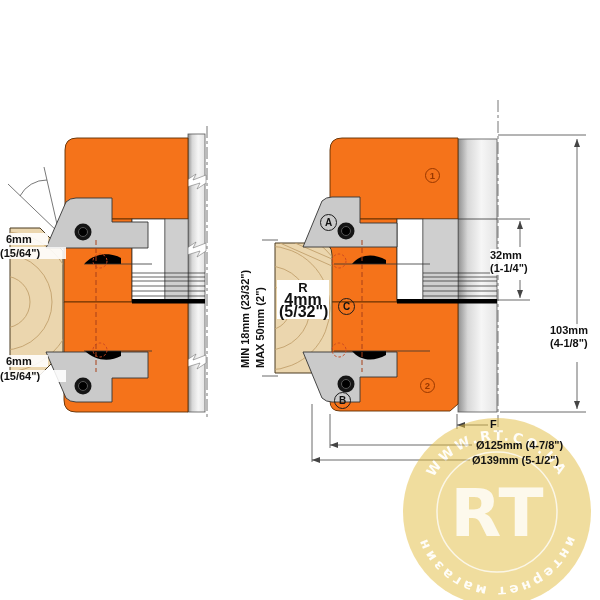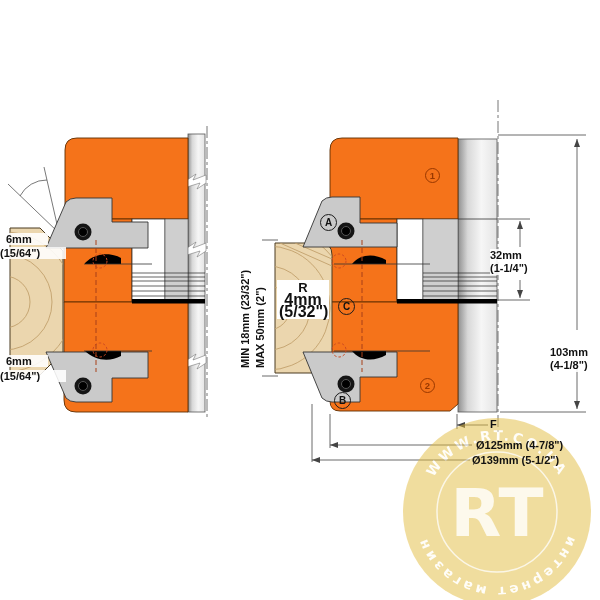--- a/index.html
+++ b/index.html
@@ -228,21 +228,21 @@
 <div class="callout letter" style="left:320px;top:214px;">A</div>
 <div class="callout letter" style="left:334px;top:392px;">B</div>
 <div class="callout letter" style="left:338px;top:298px;">C</div>
 <div class="callout numb" style="left:425px;top:168px;">1</div>
 <div class="callout numb" style="left:420px;top:378px;">2</div>
 
 <div class="lbl wbg" style="left:490px;top:249px;width:52px;line-height:13px;">
   <div>32mm</div>
   <div>(1-1/4")</div>
 </div>
-<div class="lbl wbg" style="left:550px;top:346px;width:50px;line-height:13px;">
+<div class="lbl wbg" style="left:550px;top:324px;width:50px;line-height:13px;">
   <div>103mm</div>
   <div>(4-1/8")</div>
 </div>
 <div class="lbl" style="left:490px;top:418px;width:16px;">F</div>
 <div class="lbl" style="left:476px;top:439px;text-align:left;">Ø125mm (4-7/8")</div>
 <div class="lbl" style="left:472px;top:454px;text-align:left;">Ø139mm (5-1/2")</div>
 
 </div>
 
 </body></html>

